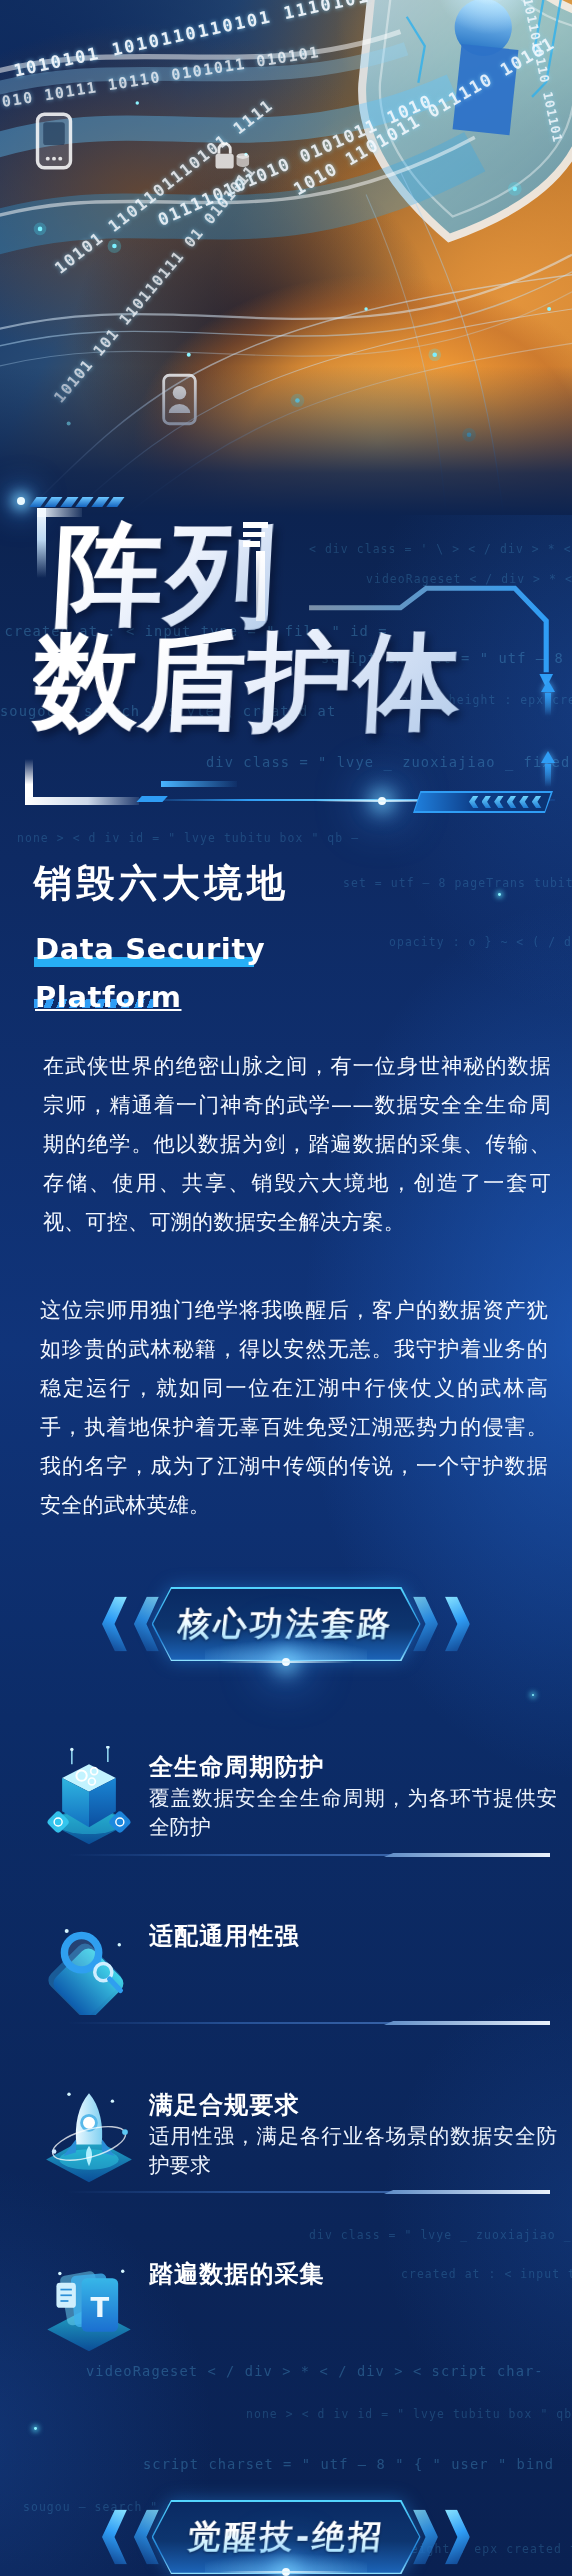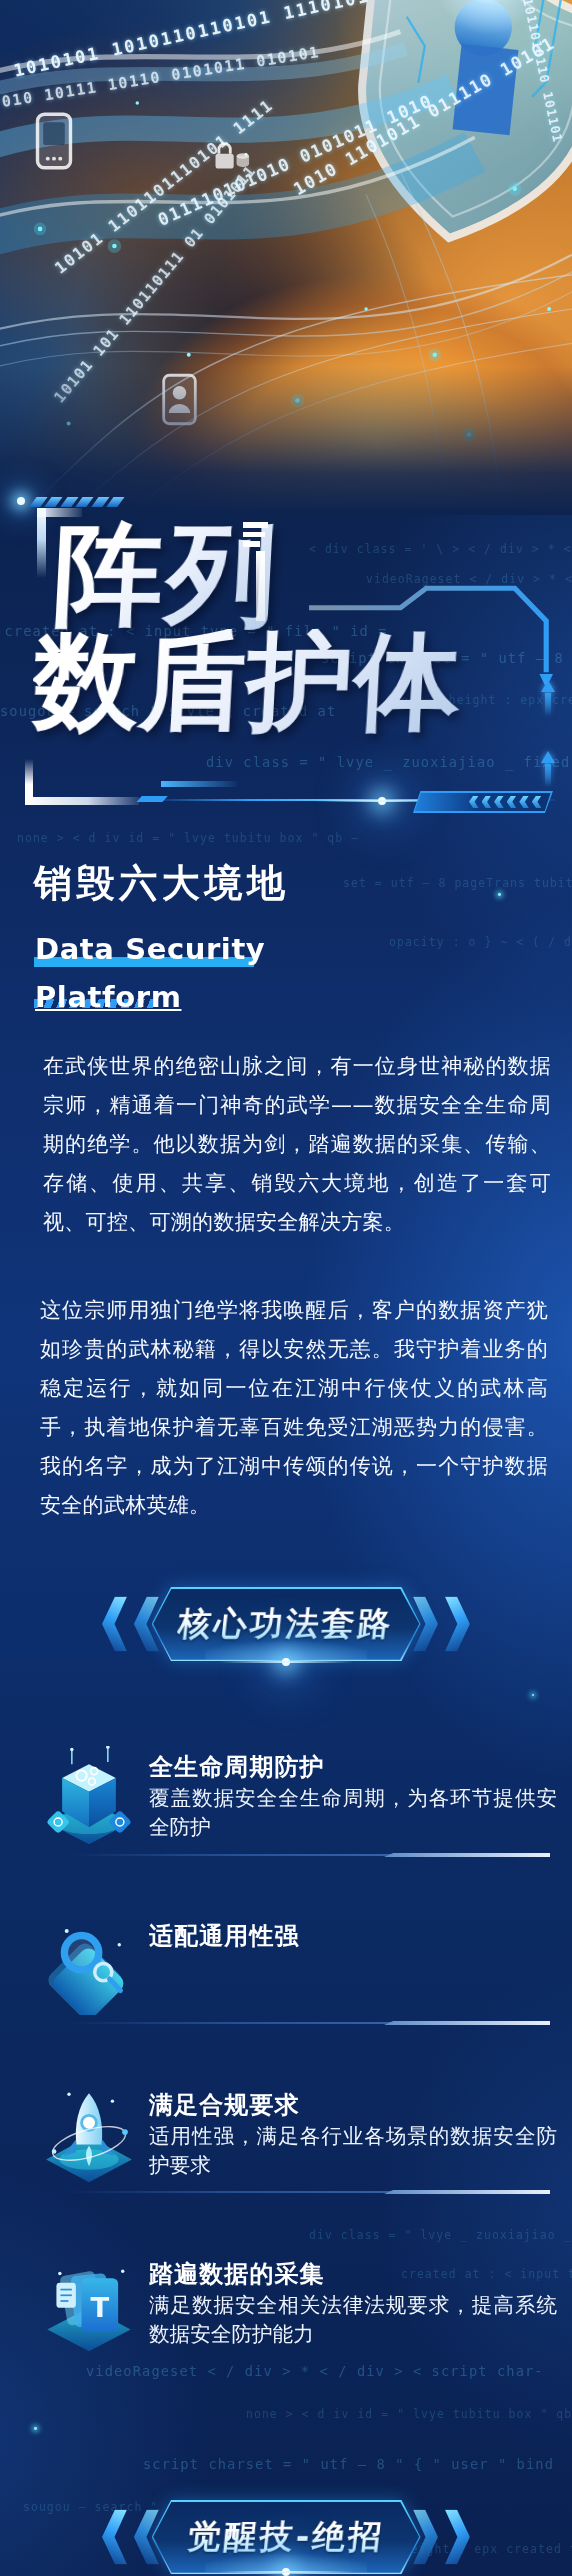--- a/index.html
+++ b/index.html
@@ -444,21 +444,20 @@
     <rect x="62" y="44" width="64" height="94" rx="10" fill="url(#i4f)"></rect>
     <text x="94" y="112" font-size="48" font-weight="bold" fill="#eaf8ff" text-anchor="middle" font-family="DejaVu Sans, sans-serif">T</text>
     <rect x="18" y="52" width="34" height="44" rx="6" fill="#cfeffd"></rect>
     <line x1="25" y1="64" x2="45" y2="64" stroke="#2a8fd8" stroke-width="3"></line>
     <line x1="25" y1="74" x2="45" y2="74" stroke="#2a8fd8" stroke-width="3"></line>
     <line x1="25" y1="84" x2="39" y2="84" stroke="#2a8fd8" stroke-width="3"></line>
     <circle cx="24" cy="36" r="3" fill="#d5f6ff"></circle>
       <circle cx="134" cy="32" r="3" fill="#d5f6ff"></circle>
   </svg>
   <div class="feat-title">踏遍数据的采集</div>
-  <div class="feat-desc">满足数据安全相关法律法规要求，提高系统数据安全防护能力</div>
 </div>
 
 <div class="badge" style="top:2500px">
   <div class="hex">
     <div class="hex-bd"></div>
     <div class="hex-in">
       <span class="badge-label">觉醒技-绝招</span>
     </div>
   </div>
   <div class="chev-group chev-left">

